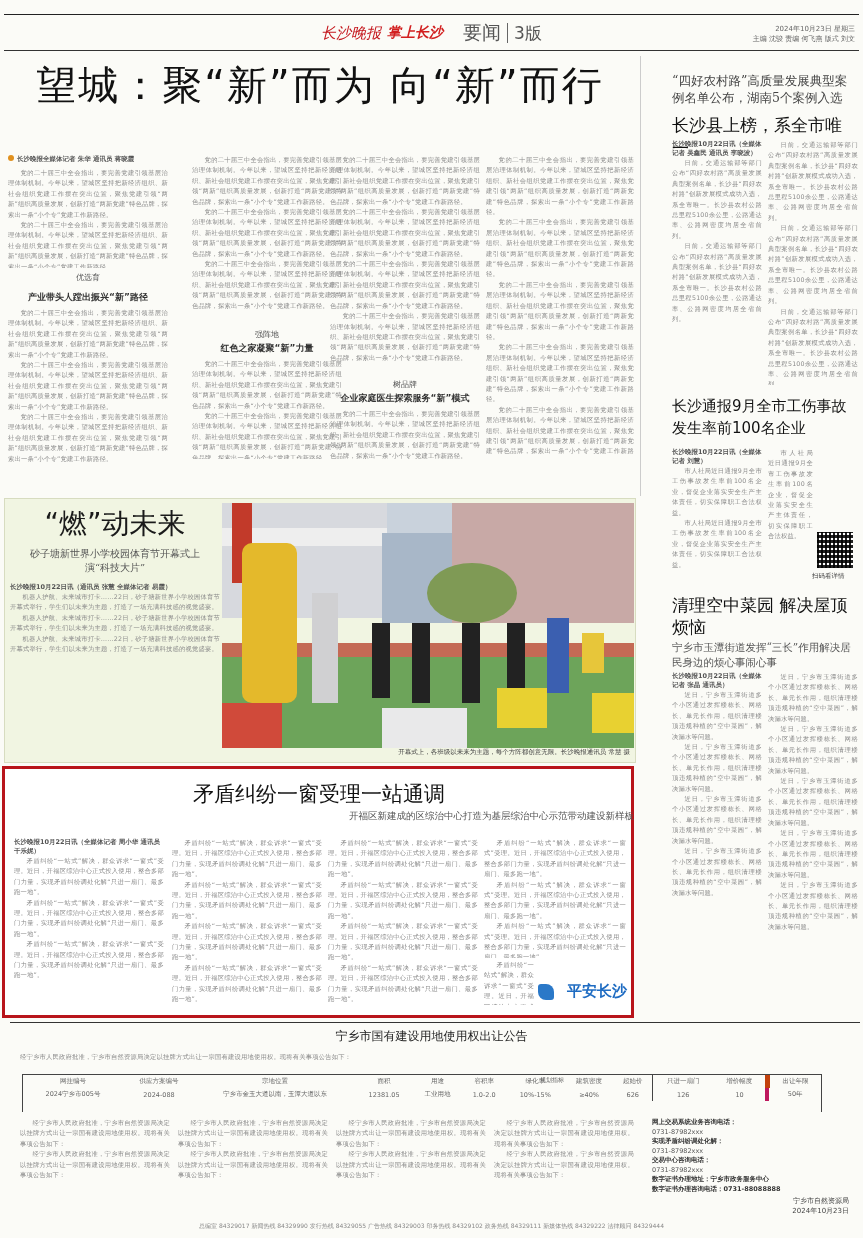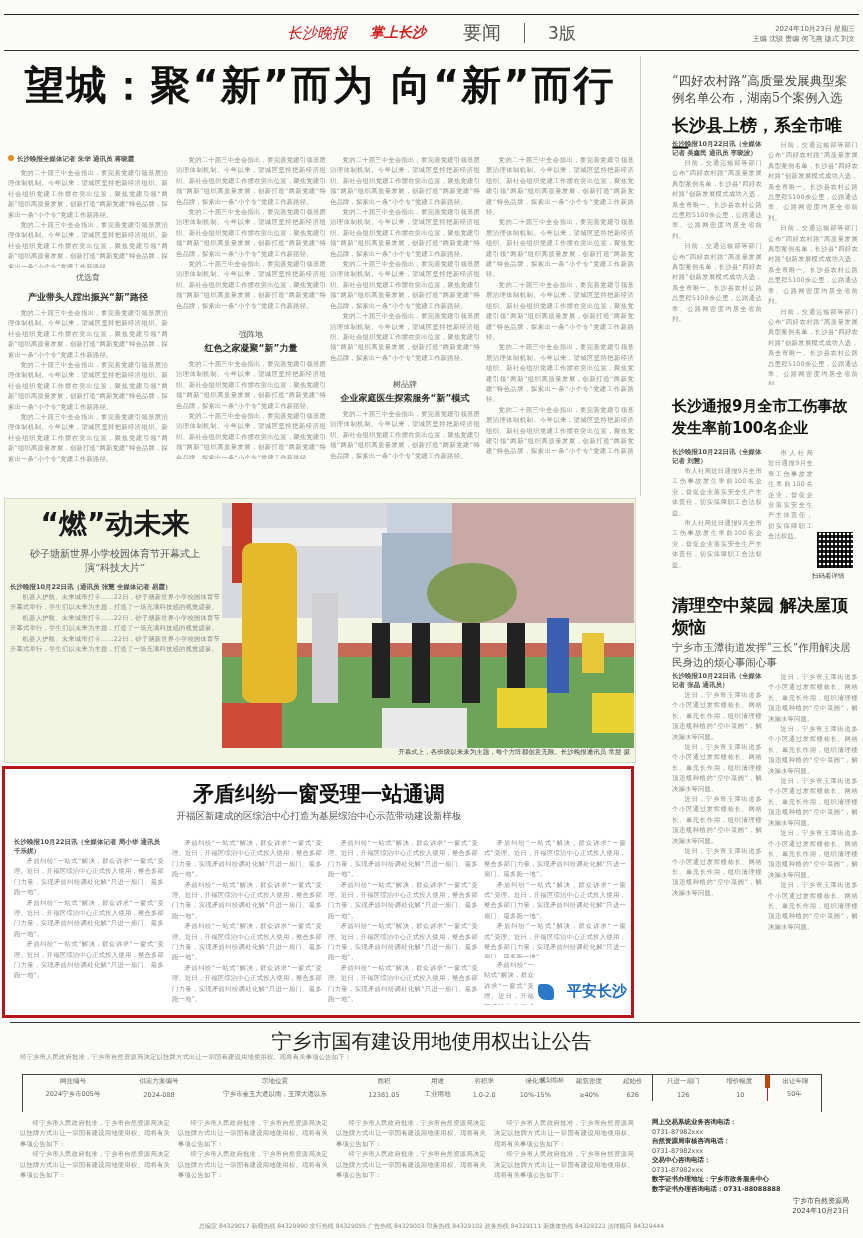--- a/index.html
+++ b/index.html
@@ -1,30 +1,30 @@
 <!DOCTYPE html>
 <html><head>
 <meta charset="utf-8">
 <style>
 *{box-sizing:border-box;margin:0;padding:0}
 body{width:863px;height:1238px;background:#fbfbf7;font-family:"DejaVu Sans",sans-serif;color:#333;position:relative;overflow:hidden}
 .abs{position:absolute}
 .rule-top{left:4px;right:4px;top:14px;height:1px;background:#222}
-.masthead{left:0;right:0;top:20px;height:26px;display:flex;align-items:center;justify-content:center;gap:23px}
+.masthead{left:0;right:0;top:20px;height:26px;display:flex;align-items:center;justify-content:center;gap:6px}
 .logo-a{color:#c4161c;font-family:"DejaVu Serif",serif;font-style:italic;font-size:15px}
 .logo-b{color:#d21f1f;font-weight:bold;font-size:14px;font-style:italic}
 .sect{font-size:19px;color:#555;margin-left:14px}
 .vbar{width:1px;height:20px;background:#666}
 .pageno{font-size:17px;color:#555}
 .dateblk{right:8px;top:24px;font-size:7px;color:#666;text-align:right;line-height:10px}
 .rule-2{left:4px;right:4px;top:50px;height:1px;background:#333}
 .txt{font-size:6.3px;line-height:10.4px;color:#8a8a8a;text-align:justify;overflow:hidden;letter-spacing:.2px}
 .txt p{text-indent:2em}
 .sub{font-family:"DejaVu Serif",serif;color:#444}
-.h1{font-weight:bold;color:#111}
+.h1{font-weight:normal;color:#111}
 .byline{font-size:6.5px;color:#555;font-weight:bold}
 .subhead{text-align:center;font-size:9px;color:#333;font-weight:bold;margin:6px 0 4px}
 .kicker{text-align:center;font-size:8px;color:#555;margin-top:4px;font-family:"DejaVu Serif",serif}
 .col-rule{width:1px;background:#ccc}
 .photo-box{background:#f1f5e2;border:1px solid #d7dcc0}
 table.land{border-collapse:collapse;width:100%;font-size:6.5px;color:#666}
 table.land td,table.land th{border:none;text-align:center;padding:2px 1px;font-weight:normal}
 .qr{background:
 repeating-linear-gradient(90deg,#222 0 2px,#fff 2px 4px),
 repeating-linear-gradient(0deg,#222 0 3px,#fff 3px 5px);background-blend-mode:multiply}
@@ -58,21 +58,21 @@
       <p>党的二十届三中全会指出，要完善党建引领基层治理体制机制。今年以来，望城区坚持把新经济组织、新社会组织党建工作摆在突出位置，聚焦党建引领“两新”组织高质量发展，创新打造“两新党建”特色品牌，探索出一条“小个专”党建工作新路径。</p>
     </div>
   <div class="kicker">优选育</div>
   <div class="subhead" style="margin-top:8px">产业带头人蹚出振兴“新”路径</div>
   <div class="txt" style="height:168px">
       <p>党的二十届三中全会指出，要完善党建引领基层治理体制机制。今年以来，望城区坚持把新经济组织、新社会组织党建工作摆在突出位置，聚焦党建引领“两新”组织高质量发展，创新打造“两新党建”特色品牌，探索出一条“小个专”党建工作新路径。</p>
       <p>党的二十届三中全会指出，要完善党建引领基层治理体制机制。今年以来，望城区坚持把新经济组织、新社会组织党建工作摆在突出位置，聚焦党建引领“两新”组织高质量发展，创新打造“两新党建”特色品牌，探索出一条“小个专”党建工作新路径。</p>
       <p>党的二十届三中全会指出，要完善党建引领基层治理体制机制。今年以来，望城区坚持把新经济组织、新社会组织党建工作摆在突出位置，聚焦党建引领“两新”组织高质量发展，创新打造“两新党建”特色品牌，探索出一条“小个专”党建工作新路径。</p>
     </div>
 </div>
-<div class="abs" style="left:176px;top:155px;width:150px;height:315px">
+<div class="abs" style="left:192px;top:155px;width:150px;height:315px">
   <div class="txt" style="height:170px">
       <p>党的二十届三中全会指出，要完善党建引领基层治理体制机制。今年以来，望城区坚持把新经济组织、新社会组织党建工作摆在突出位置，聚焦党建引领“两新”组织高质量发展，创新打造“两新党建”特色品牌，探索出一条“小个专”党建工作新路径。</p>
       <p>党的二十届三中全会指出，要完善党建引领基层治理体制机制。今年以来，望城区坚持把新经济组织、新社会组织党建工作摆在突出位置，聚焦党建引领“两新”组织高质量发展，创新打造“两新党建”特色品牌，探索出一条“小个专”党建工作新路径。</p>
       <p>党的二十届三中全会指出，要完善党建引领基层治理体制机制。今年以来，望城区坚持把新经济组织、新社会组织党建工作摆在突出位置，聚焦党建引领“两新”组织高质量发展，创新打造“两新党建”特色品牌，探索出一条“小个专”党建工作新路径。</p>
     </div>
   <div class="kicker">强阵地</div>
   <div class="subhead" style="margin-top:2px">红色之家凝聚“新”力量</div>
   <div class="txt" style="height:100px">
       <p>党的二十届三中全会指出，要完善党建引领基层治理体制机制。今年以来，望城区坚持把新经济组织、新社会组织党建工作摆在突出位置，聚焦党建引领“两新”组织高质量发展，创新打造“两新党建”特色品牌，探索出一条“小个专”党建工作新路径。</p>
       <p>党的二十届三中全会指出，要完善党建引领基层治理体制机制。今年以来，望城区坚持把新经济组织、新社会组织党建工作摆在突出位置，聚焦党建引领“两新”组织高质量发展，创新打造“两新党建”特色品牌，探索出一条“小个专”党建工作新路径。</p>
@@ -194,21 +194,21 @@
     <rect x="275" y="185" width="50" height="40" fill="#e8d131"></rect>
     <rect x="370" y="190" width="42" height="40" fill="#e8d131"></rect>
     <rect x="160" y="205" width="85" height="40" fill="#e9e9ea"></rect>
     <rect x="0" y="200" width="60" height="45" fill="#d04a3a"></rect>
   </svg>
 </div>
 <div class="abs" style="left:222px;top:748px;width:408px;text-align:right;font-size:6.5px;color:#444">开幕式上，各班级以未来为主题，每个方阵都创意无限。长沙晚报通讯员 常慧 摄</div>
 
 <div class="abs" style="left:2px;top:766px;width:632px;height:252px;border:3px solid #b8141a;background:#fff"></div>
 <div class="abs h1" style="left:4px;top:780px;width:630px;text-align:center;font-size:21px">矛盾纠纷一窗受理一站通调</div>
-<div class="abs sub" style="left:4px;top:810px;width:630px;text-align:center;font-size:9.5px;color:#555">开福区新建成的区综治中心打造为基层综治中心示范带动建设新样板</div>
+<div class="abs sub" style="left:4px;top:810px;width:630px;text-align:right;font-size:9.5px;color:#555">开福区新建成的区综治中心打造为基层综治中心示范带动建设新样板</div>
 <div class="abs" style="left:14px;top:838px;width:150px;height:170px">
   <div class="byline">长沙晚报10月22日讯（全媒体记者 周小华 通讯员 干乐妮）</div>
   <div class="txt" style="height:150px">
       <p>矛盾纠纷“一站式”解决，群众诉求“一窗式”受理。近日，开福区综治中心正式投入使用，整合多部门力量，实现矛盾纠纷调处化解“只进一扇门、最多跑一地”。</p>
       <p>矛盾纠纷“一站式”解决，群众诉求“一窗式”受理。近日，开福区综治中心正式投入使用，整合多部门力量，实现矛盾纠纷调处化解“只进一扇门、最多跑一地”。</p>
       <p>矛盾纠纷“一站式”解决，群众诉求“一窗式”受理。近日，开福区综治中心正式投入使用，整合多部门力量，实现矛盾纠纷调处化解“只进一扇门、最多跑一地”。</p>
     </div>
 </div>
 <div class="abs" style="left:172px;top:838px;width:150px;height:170px">
     <div class="txt" style="height:170px">
@@ -237,21 +237,21 @@
     <div class="txt" style="height:45px">
       <p>矛盾纠纷“一站式”解决，群众诉求“一窗式”受理。近日，开福区综治中心正式投入使用，整合多部门力量，实现矛盾纠纷调处化解“只进一扇门、最多跑一地”。</p>
     </div>
   </div>
 <div class="abs" style="left:538px;top:982px;display:flex;align-items:center;gap:13px">
   <span style="display:inline-block;width:16px;height:16px;background:#2a78c8;border-radius:3px 8px"></span>
   <span style="font-size:15px;font-weight:bold;color:#1f6cc2">平安长沙</span>
 </div>
 
 <div class="abs" style="left:10px;top:1022px;width:850px;height:1px;background:#333"></div>
-<div class="abs h1" style="left:0;top:1028px;width:863px;text-align:center;font-size:20px;color:#222;font-weight:normal">宁乡市国有建设用地使用权出让公告</div>
+<div class="abs h1" style="left:0;top:1028px;width:863px;text-align:center;font-size:12px;color:#222;font-weight:normal">宁乡市国有建设用地使用权出让公告</div>
 <div class="abs txt" style="left:20px;top:1052px;width:830px;height:20px;line-height:9px">经宁乡市人民政府批准，宁乡市自然资源局决定以挂牌方式出让一宗国有建设用地使用权。现将有关事项公告如下：</div>
 <div class="abs" style="left:22px;top:1074px;width:800px;height:38px;border:1px solid #444;border-bottom:none">
   <table class="land">
     <tbody>
         <tr>
       <th>网挂编号</th>
           <th>供应方案编号</th>
           <th style="width:160px">宗地位置</th>
           <th>面积</th>
           <th>用途</th>
@@ -268,21 +268,21 @@
           <td>2024-088</td>
           <td>宁乡市金玉大道以南，玉潭大道以东</td>
           <td>12381.05</td>
           <td>工业用地</td>
       <td>1.0-2.0</td>
           <td>10%-15%</td>
           <td>≥40%</td>
           <td>626</td>
       <td style="border-left:1px solid #444">126</td>
           <td>10</td>
-          <td style="border-left:1px solid #be185d">50年</td>
+          <td style="border-left:4px solid #be185d">50年</td>
     </tr>
   </tbody>
     </table>
 </div>
 <div class="abs" style="left:540px;top:1076px;font-size:6px;color:#666">规划指标</div>
 
 <div class="abs" style="left:20px;top:1118px;width:150px;height:90px">
     <div class="txt" style="height:90px">
       <p>经宁乡市人民政府批准，宁乡市自然资源局决定以挂牌方式出让一宗国有建设用地使用权。现将有关事项公告如下：</p>
       <p>经宁乡市人民政府批准，宁乡市自然资源局决定以挂牌方式出让一宗国有建设用地使用权。现将有关事项公告如下：</p>
@@ -303,21 +303,21 @@
 <div class="abs" style="left:494px;top:1118px;width:140px;height:90px">
     <div class="txt" style="height:90px">
       <p>经宁乡市人民政府批准，宁乡市自然资源局决定以挂牌方式出让一宗国有建设用地使用权。现将有关事项公告如下：</p>
       <p>经宁乡市人民政府批准，宁乡市自然资源局决定以挂牌方式出让一宗国有建设用地使用权。现将有关事项公告如下：</p>
     </div>
   </div>
 
 <div class="abs" style="left:652px;top:1118px;width:205px;font-size:6.5px;line-height:9.5px;color:#555">
   <div style="font-weight:bold;color:#333">网上交易系统业务咨询电话：</div>
     <div>0731-87982xxx</div>
-  <div style="font-weight:bold;color:#333">自然资源局审核咨询电话：</div>
+  <div style="font-weight:bold;color:#333">实现矛盾纠纷调处化解：</div>
     <div>0731-87982xxx</div>
   <div style="font-weight:bold;color:#333">交易中心咨询电话：</div>
     <div>0731-87982xxx</div>
   <div style="font-weight:bold;color:#333"><span>数字证书办理地址：</span><span>宁乡市政务服务中心</span></div>
   <div style="font-weight:bold;color:#333"><span>数字证书办理咨询电话：</span><span>0731-88088888</span></div>
 </div>
 <div class="abs" style="right:14px;top:1196px;font-size:7px;color:#444;text-align:right;line-height:10px">
   <div>宁乡市自然资源局</div>
   <div>2024年10月23日</div>
 </div>

